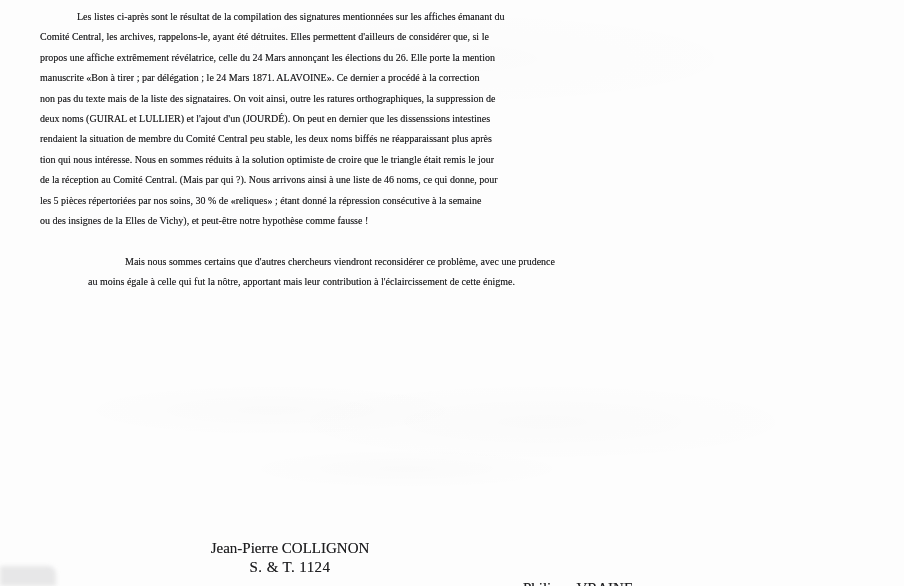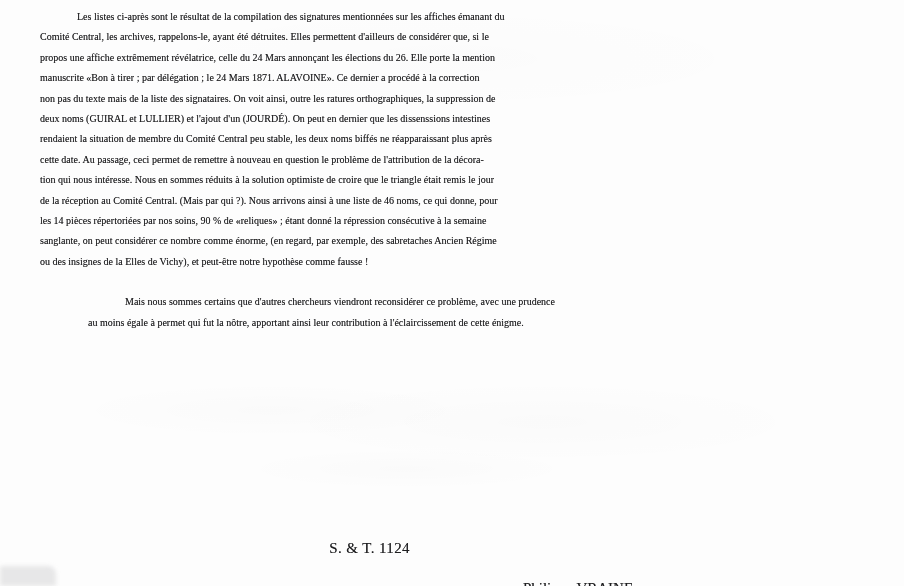--- a/index.html
+++ b/index.html
@@ -58,21 +58,21 @@
     top: 0;
     width: 240px;
     text-align: center;
     color: #1e1e20;
     font-size: 15px;
     line-height: 19px;
     text-shadow: 0 0 0.6px rgba(25,25,28,0.55);
   }
   .signature.sig-left  { left: 170px; }
   .signature.sig-right { left: 458px; margin-top: 40px; }
-  .sig-number { letter-spacing: 0.4px; text-align: right; }
+  .sig-number { letter-spacing: 0.4px; }
   .corner-smudge {
     position: absolute;
     left: 0;
     bottom: 0;
     width: 56px;
     height: 20px;
     background: rgba(175,175,178,0.28);
     border-top-right-radius: 8px;
     filter: blur(2px);
     pointer-events: none;
@@ -86,37 +86,36 @@
 <div class="page-body">
 
   <div class="paragraph">
     <div class="line indent">Les listes ci-après sont le résultat de la compilation des signatures mentionnées sur les affiches émanant du</div>
     <div class="line">Comité Central, les archives, rappelons-le, ayant été détruites. Elles permettent d'ailleurs de considérer que, si le</div>
     <div class="line">propos une affiche extrêmement révélatrice, celle du 24 Mars annonçant les élections du 26. Elle porte la mention</div>
     <div class="line">manuscrite «Bon à tirer ; par délégation ; le 24 Mars 1871. ALAVOINE». Ce dernier a procédé à la correction</div>
     <div class="line">non pas du texte mais de la liste des signataires. On voit ainsi, outre les ratures orthographiques, la suppression de</div>
     <div class="line">deux noms (GUIRAL et LULLIER) et l'ajout d'un (JOURDÉ). On peut en dernier que les dissenssions intestines</div>
     <div class="line">rendaient la situation de membre du Comité Central peu stable, les deux noms biffés ne réapparaissant plus après</div>
-    <div class="line">cette date. Au passage, ceci permet de remettre à nouveau en question le problème de l'attribution de la décora-</div>
     <div class="line">tion qui nous intéresse. Nous en sommes réduits à la solution optimiste de croire que le triangle était remis le jour</div>
     <div class="line">de la réception au Comité Central. (Mais par qui ?). Nous arrivons ainsi à une liste de 46 noms, ce qui donne, pour</div>
-    <div class="line">les 14 pièces répertoriées par nos soins, 90 % de «reliques» ; étant donné la répression consécutive à la semaine</div>
-    <div class="line">sanglante, on peut considérer ce nombre comme énorme, (en regard, par exemple, des sabretaches Ancien Régime</div>
+    <div class="line">les 5 pièces répertoriées par nos soins, 30 % de «reliques» ; étant donné la répression consécutive à la semaine</div>
     <div class="line">ou des insignes de la Elles de Vichy), et peut-être notre hypothèse comme fausse !</div>
   </div>
 
   <div class="paragraph">
     <div class="line indent">Mais nous sommes certains que d'autres chercheurs viendront reconsidérer ce problème, avec une prudence</div>
-    <div class="line">au moins égale à permet qui fut la nôtre, apportant ainsi leur contribution à l'éclaircissement de cette énigme.</div>
+    <div class="line">au moins égale à celle qui fut la nôtre, apportant mais leur contribution à l'éclaircissement de cette énigme.</div>
   </div>
 
 </div>
 
 <div class="signature-row">
   <div class="signature sig-left">
+    <div class="sig-name">Jean-Pierre COLLIGNON</div>
     <div class="sig-number">S. &amp; T. 1124</div>
   </div>
   <div class="signature sig-right">
     <div class="sig-name">Philippe VRAINE</div>
   </div>
 </div>
 
 <div class="corner-smudge"></div>
 
 </body></html>

